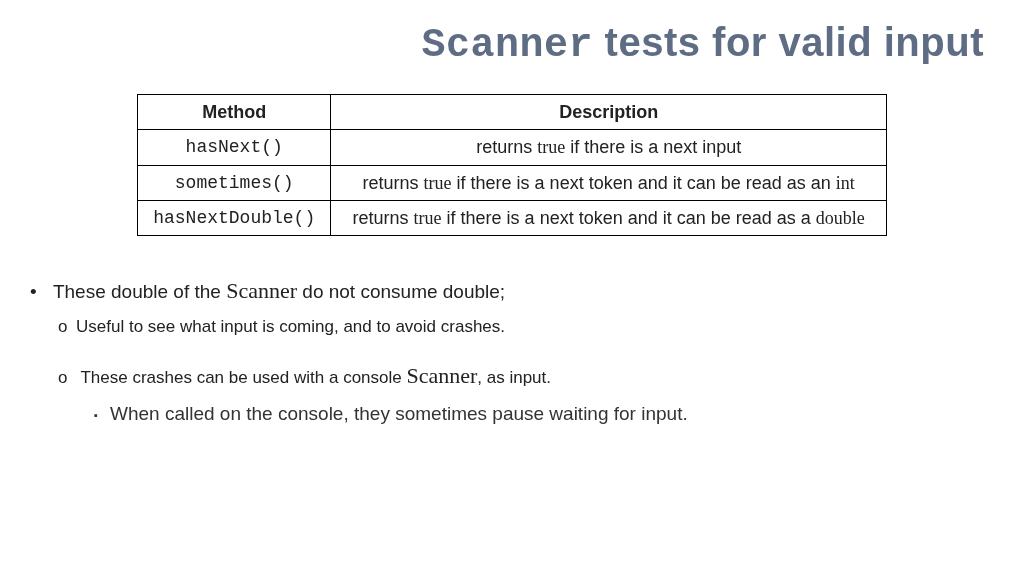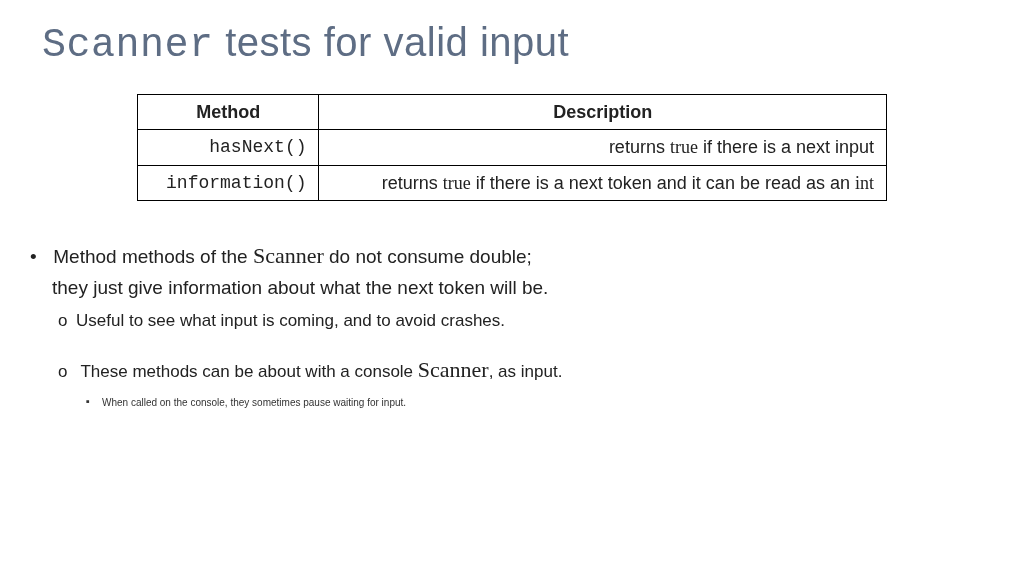--- a/index.html
+++ b/index.html
@@ -9,44 +9,44 @@
     --sans:"Segoe UI","Helvetica Neue",Arial,sans-serif;
     --tbl:#000;
   }
   html,body{margin:0;padding:0}
   body{
     width:1024px;height:576px;box-sizing:border-box;
     background:#fff;font-family:var(--sans);color:var(--ink);
     padding:20px 40px 0 40px;
   }
   .title{
-    font-size:40px;color:var(--title);font-weight:400;
-    letter-spacing:.5px;margin:0 0 26px 2px;
+    font-size:40px;color:var(--title);font-weight:700;
+    letter-spacing:.5px;margin:0 0 26px 2px;text-align:right;
   }
   .title .code{font-family:var(--mono);font-size:40px}
   table{
     border-collapse:collapse;margin:0 auto 38px auto;
     width:750px;font-size:18px;
   }
   th,td{
     border:1px solid var(--tbl);padding:5px 12px;
-    text-align:right;vertical-align:top;line-height:1.35;
+    text-align:center;vertical-align:top;line-height:1.35;
   }
   th{font-weight:700;text-align:center}
   td.m{font-family:var(--mono)}
   .code{font-family:Liberation Serif, serif}
   ul.lvl1{list-style:none;padding:0;margin:0 0 0 -6px;font-size:19px;line-height:1.55}
   ul.lvl1>li::before{content:"•";display:inline-block;width:18px;margin-left:-4px}
   ul.lvl1>li .code{font-size:22px}
   ul.lvl1>li{margin-bottom:4px}
   .cont{padding-left:18px}
   ul.lvl2{list-style:none;padding:0;margin:6px 0 0 42px;font-size:17px}
   ul.lvl2>li::before{content:"o";display:inline-block;width:18px;margin-left:-18px;font-family:var(--sans)}
   ul.lvl2>li{margin-bottom:18px}
-  ul.lvl3{list-style:none;padding:0;margin:6px 0 0 26px;font-size:10px;color:#333}
+  ul.lvl3{list-style:none;padding:0;margin:6px 0 0 34px;font-size:19px;color:#333}
   ul.lvl3>li::before{content:"▪";display:inline-block;width:16px;margin-left:-16px;font-size:11px;vertical-align:1px}
 </style>
 </head>
 <body>
 
 <h1 class="title">
   <span class="code">Scanner</span><span> tests for valid input</span>
 </h1>
 
 <table>
@@ -57,35 +57,40 @@
     </tr>
   </thead>
   <tbody>
     <tr>
       <td class="m">hasNext()</td>
       <td>
         <span>returns </span><span class="code">true</span><span> if there is a next input</span>
       </td>
     </tr>
     <tr>
-      <td class="m">information()</td>
+      <td class="m">sometimes()</td>
       <td>
         <span>returns </span><span class="code">true</span><span> if there is a next token and it can be read as an </span><span class="code">int</span>
+      </td>
+    </tr>
+    <tr>
+      <td class="m">hasNextDouble()</td>
+      <td>
+        <span>returns </span><span class="code">true</span><span> if there is a next token and it can be read as a </span><span class="code">double</span>
       </td>
     </tr>
   </tbody>
 </table>
 
 <ul class="lvl1">
   <li>
-    <span>Method methods of the </span><span class="code">Scanner</span><span> do not consume double;</span>
-    <div class="cont">they just give information about what the next token will be.</div>
+    <span>These double of the </span><span class="code">Scanner</span><span> do not consume double;</span>
     <ul class="lvl2">
       <li>Useful to see what input is coming, and to avoid crashes.</li>
       <li>
-        <span>These methods can be about with a console </span><span class="code">Scanner</span><span>, as input.</span>
+        <span>These crashes can be used with a console </span><span class="code">Scanner</span><span>, as input.</span>
         <ul class="lvl3">
           <li>When called on the console, they sometimes pause waiting for input.</li>
         </ul>
       </li>
     </ul>
   </li>
 </ul>
 
 </body></html>

